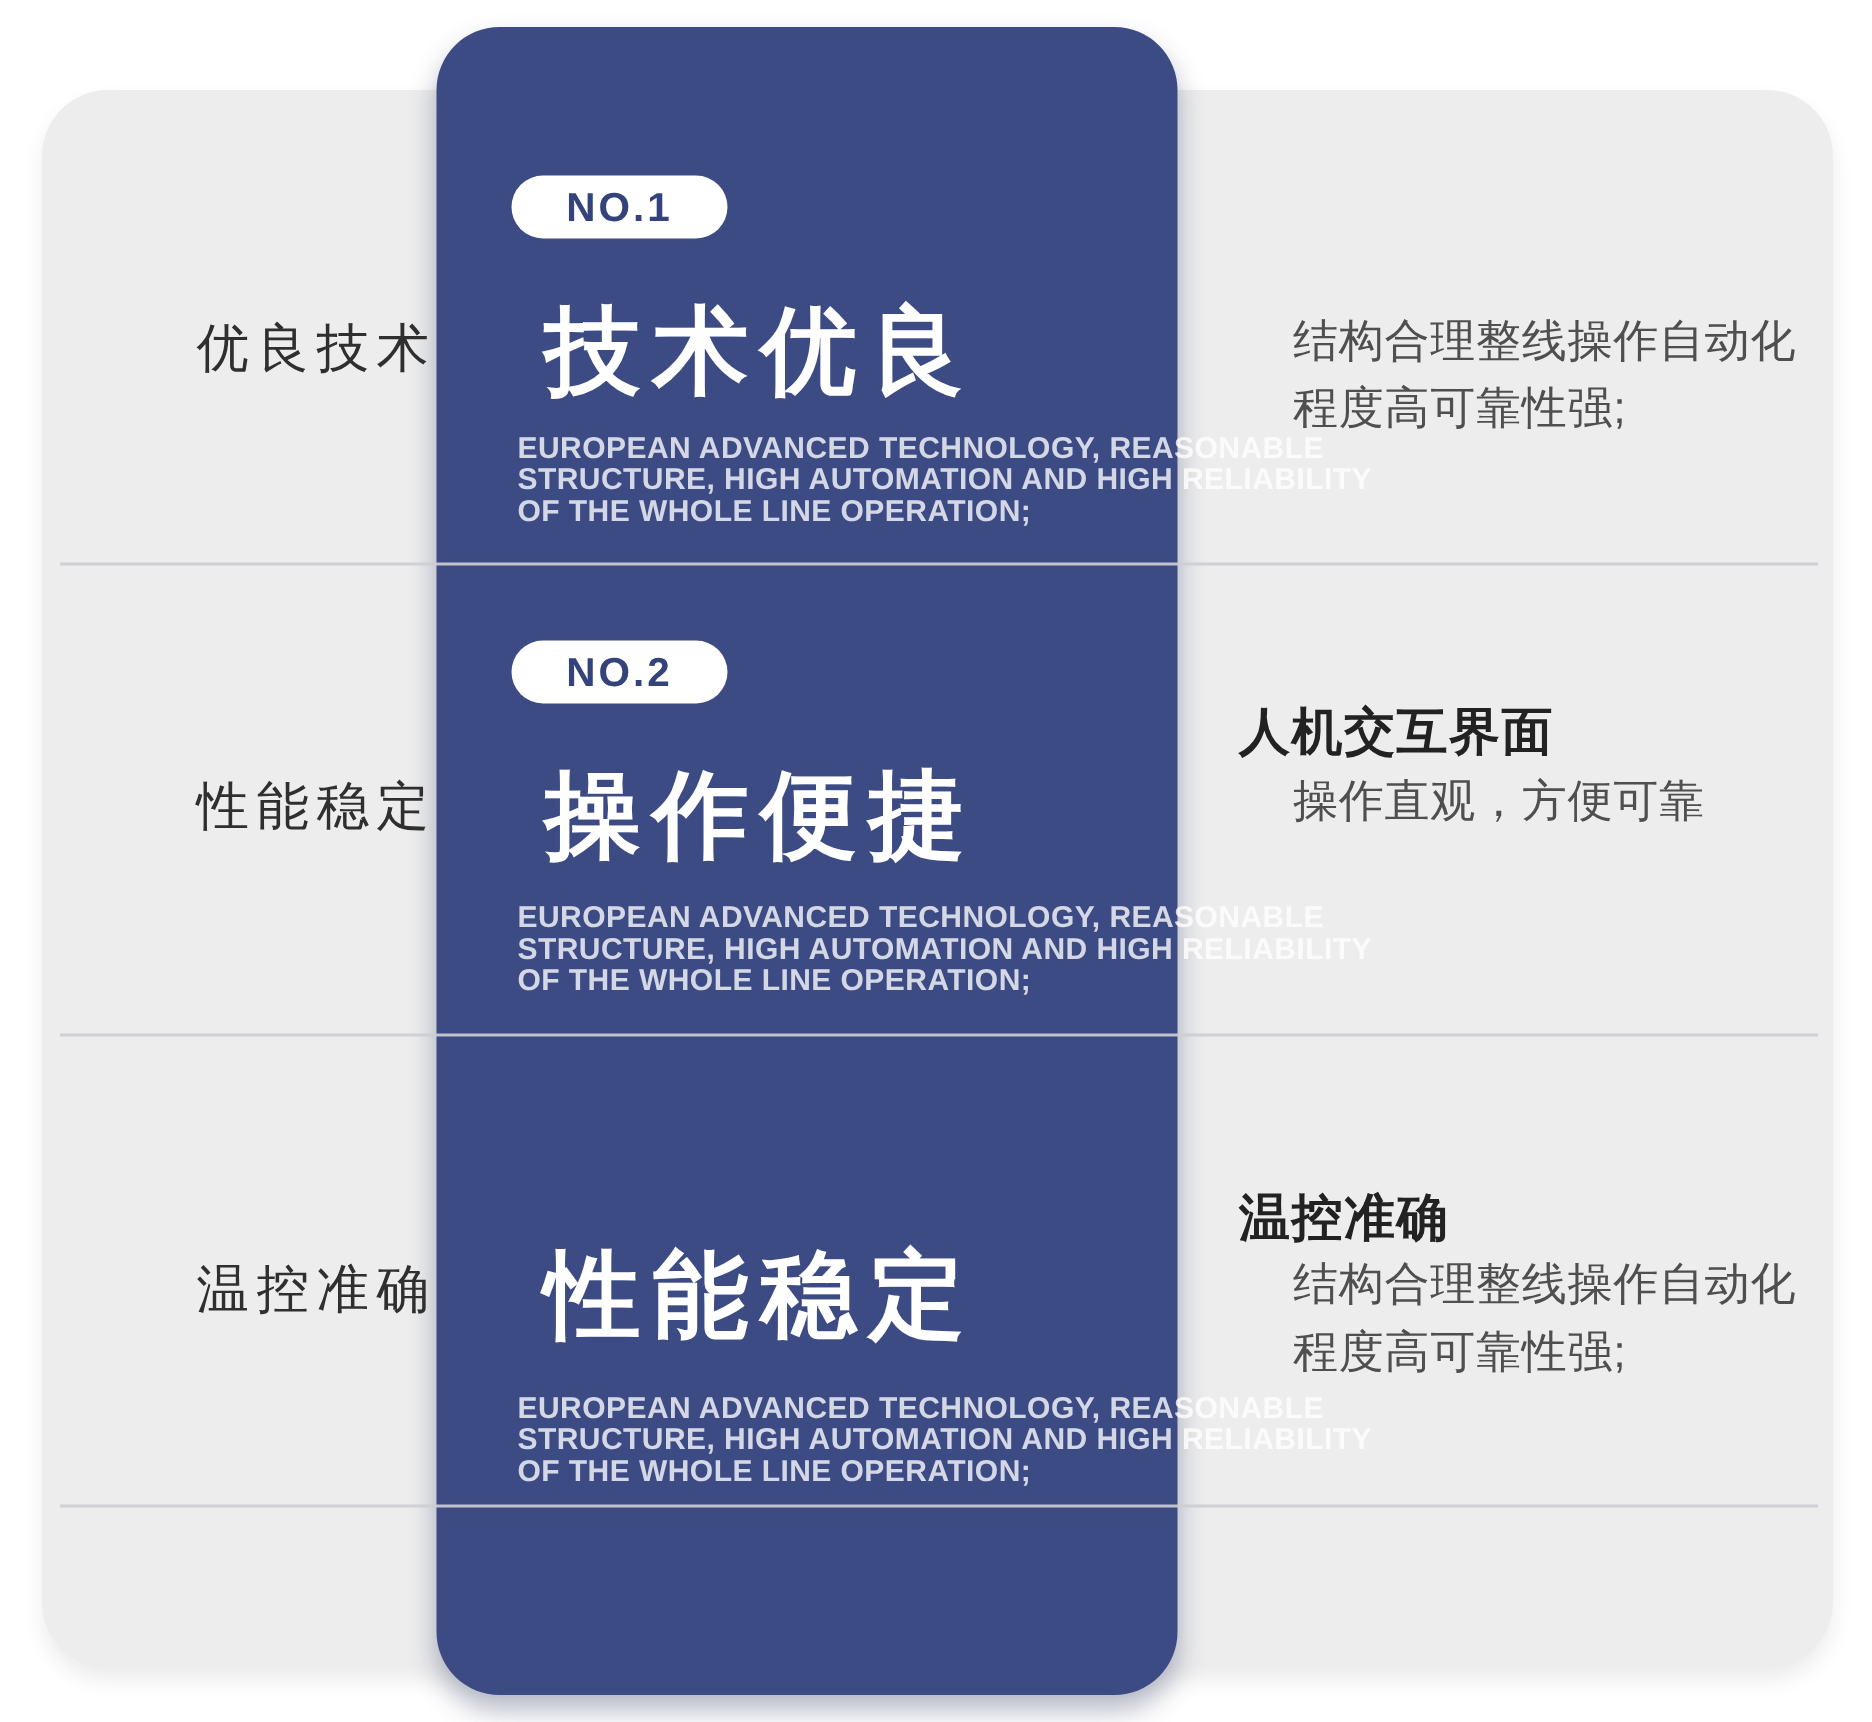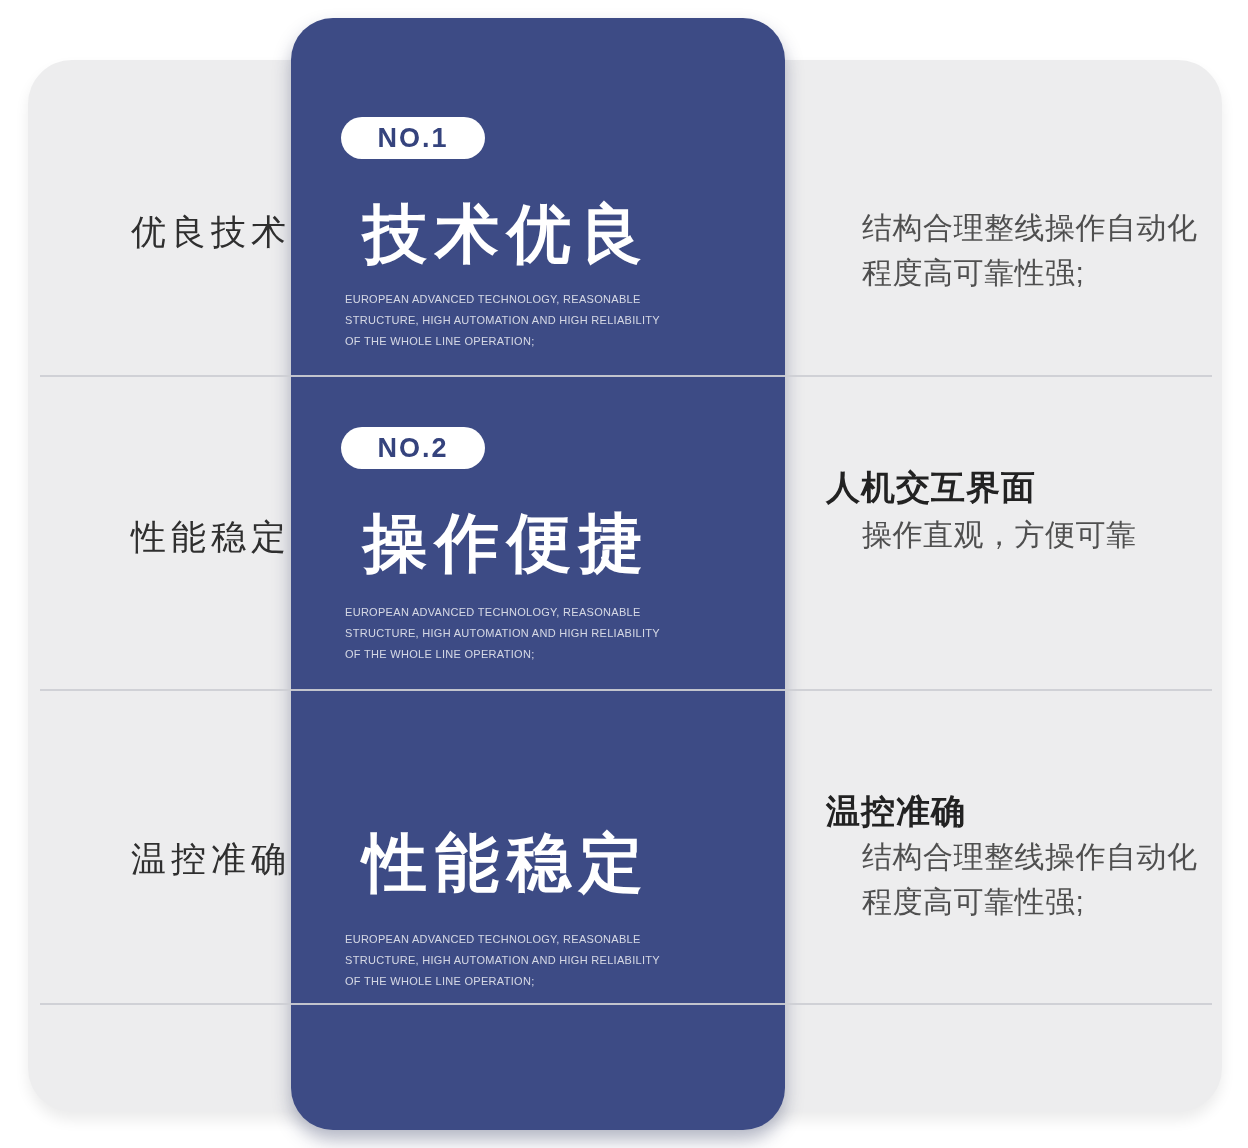--- a/index.html
+++ b/index.html
@@ -97,22 +97,22 @@
     margin-left: 21px;
   }
   .card-title-1 { top: 199px; }
   .card-title-2 { top: 508px; }
   .card-title-3 { top: 828px; }
 
   
   .caption {
     left: 345px;
     width: 410px;
-    font-size: 11px;
-    font-weight: 400;
+    font-size: 20px;
+    font-weight: 700;
     line-height: 21px;
     letter-spacing: 0.3px;
     color: rgba(255,255,255,0.78);
     z-index: 3;
     white-space: nowrap;
   }
   .caption-1 { top: 289px; }
   .caption-2 { top: 602px; }
   .caption-3 { top: 929px; }
 

